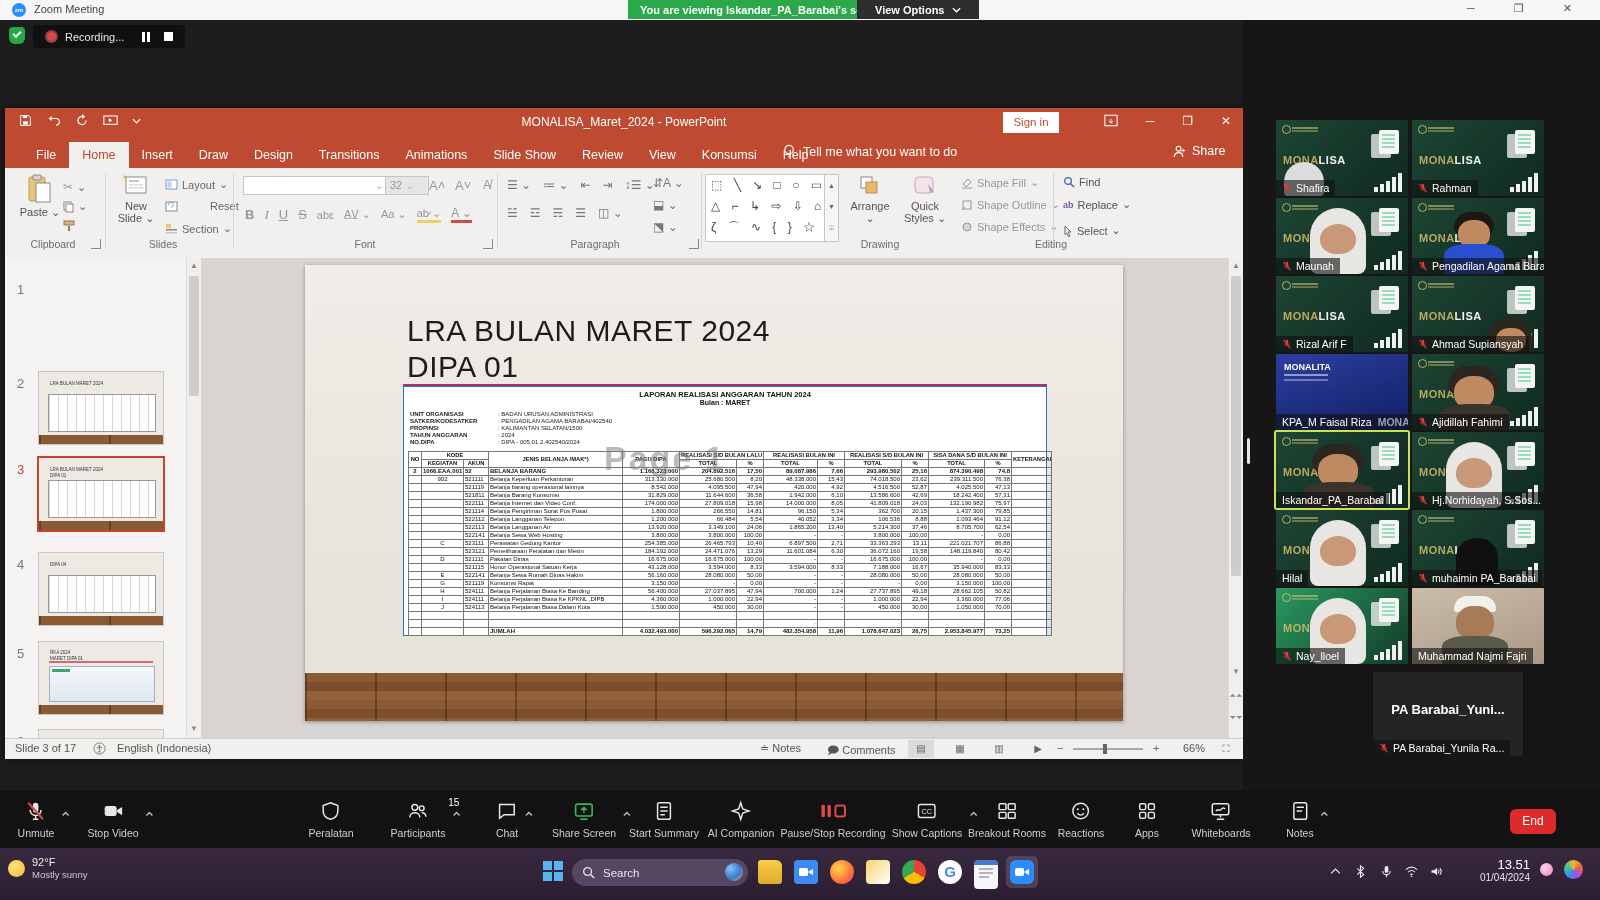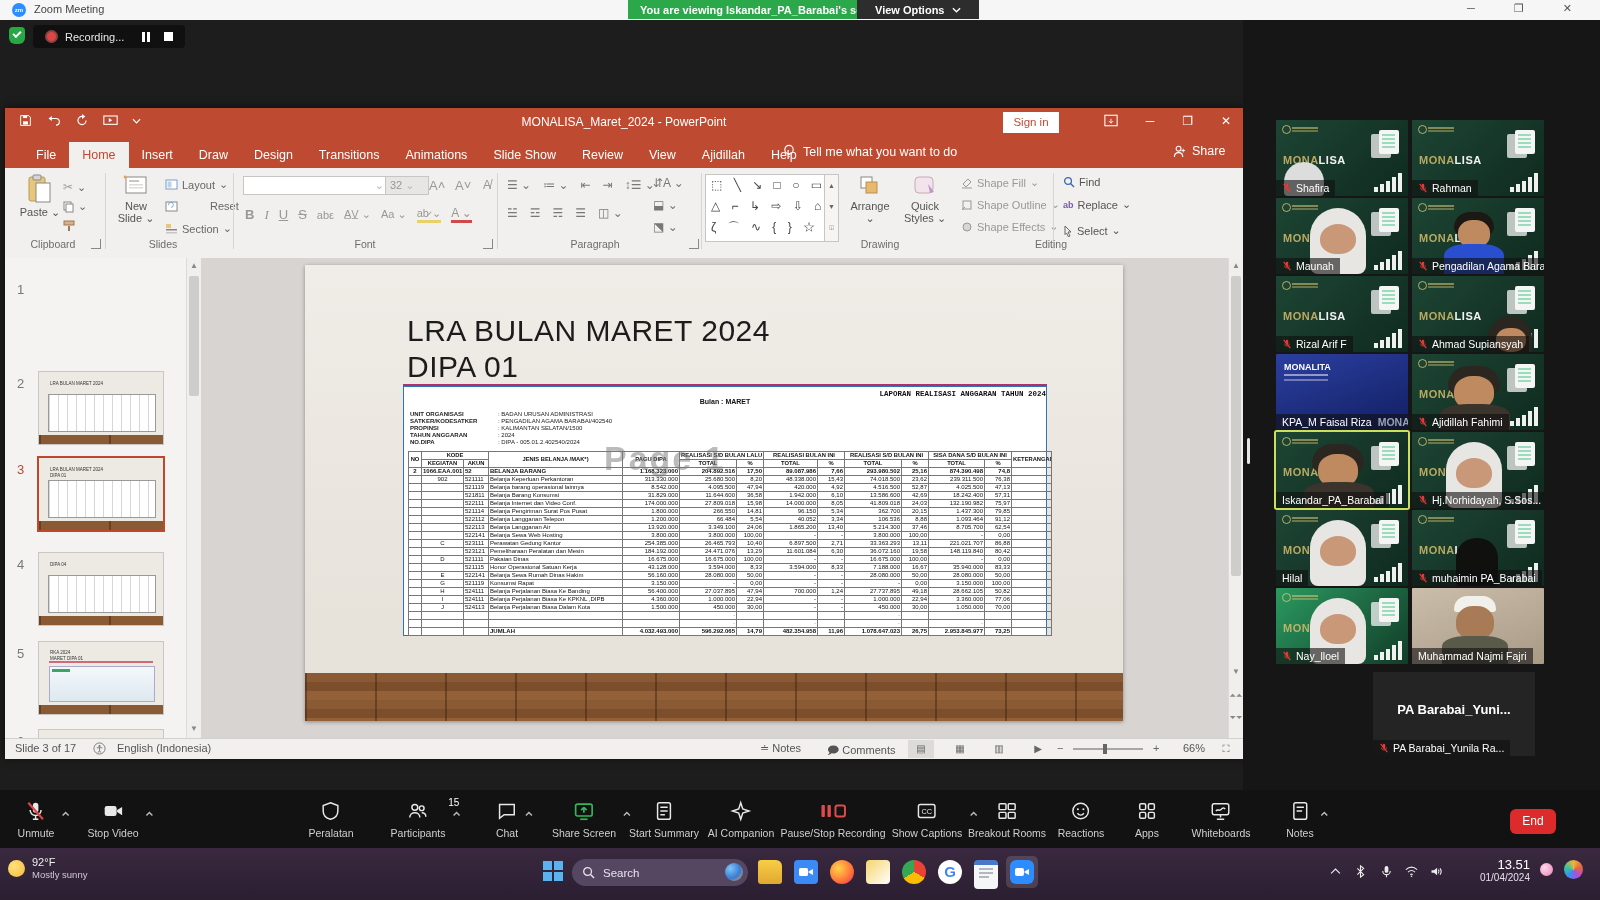--- a/index.html
+++ b/index.html
@@ -65,21 +65,21 @@
     repeating-linear-gradient(180deg,#8a5a34 0 9px,#7c4e2b 9px 18px,#936038 18px 27px);}
   .vscroll{position:absolute;width:14px;background:#f0efee;border-left:1px solid #dddbd9;}
   .varrow{position:absolute;width:14px;height:15px;background:#f0efee;color:#888;font-size:8px;text-align:center;line-height:15px;}
   .vthumb{position:absolute;width:10px;left:2px;background:#cfcdcb;border-radius:2px;}
   
   .canvas{position:absolute;left:196px;top:150px;width:1042px;height:480px;background:#d7d4d2;overflow:hidden;}
   .slide{position:absolute;left:104px;top:7px;width:818px;height:456px;background:linear-gradient(180deg,#f0ece7 0%,#e7e2da 78%);box-shadow:0 1px 4px rgba(0,0,0,.35);}
   .slide-title{position:absolute;left:102px;top:48px;font-size:30px;color:#1c1c1c;line-height:36px;letter-spacing:.5px;}
   .rpt{position:absolute;left:98px;top:121px;width:644px;height:250px;background:#fff;border:1px solid #2e75b6;box-sizing:border-box;}
   .rpt:before{content:"";position:absolute;left:-1px;top:-3px;width:644px;height:2px;background:#b0306a;}
-  .rpt-title{font-size:7.5px;font-weight:bold;text-align:right;color:#111;margin-top:3px;font-family:Liberation Mono, monospace;}
+  .rpt-title{font-size:7.5px;font-weight:bold;text-align:center;color:#111;margin-top:3px;}
   .rpt-sub{font-size:7px;font-weight:bold;text-align:center;color:#111;}
   .rpt-info{position:absolute;left:6px;top:24px;font-size:6px;color:#222;line-height:7px;}
   .rpt-info b{display:inline-block;width:88px;font-weight:bold;}
   .rpt-tablewrap{position:absolute;left:4px;top:64px;width:634px;}
   table.rpt-t{border-collapse:collapse;table-layout:fixed;width:634px;font-size:6px;color:#111;}
   table.rpt-t td,table.rpt-t th{border:0.5px solid #777;padding:0 1px;height:7px;line-height:7px;overflow:hidden;white-space:nowrap;}
   table.rpt-t th{font-weight:bold;text-align:center;font-size:5.8px;}
   td.num{text-align:right;}
   td.ctr{text-align:center;}
   tr.boldrow td{font-weight:bold;}
@@ -102,21 +102,21 @@
   .brand .b2{color:#f2f2f2;}
   .emblem{position:absolute;left:6px;top:5px;width:7px;height:7px;border:1.5px solid rgba(220,200,120,.8);border-radius:50%;}
   .emblem:after{content:"";position:absolute;left:9px;top:1px;width:26px;height:1.5px;background:rgba(220,200,120,.55);box-shadow:0 3px 0 rgba(220,200,120,.4);}
   .docs{position:absolute;right:9px;top:10px;width:20px;height:24px;background:#f5f5f5;border-radius:2px;box-shadow:-8px 4px 0 rgba(245,245,245,.75);}
   .docs:after{content:"";position:absolute;left:3px;top:4px;width:13px;height:1.5px;background:#9db;box-shadow:0 4px 0 #9db,0 8px 0 #9db,0 12px 0 #9db;}
   .bars{position:absolute;right:6px;bottom:4px;display:flex;align-items:flex-end;gap:2px;}
   .bars i{display:block;width:4px;background:#f0f0f0;}
   .namechip{position:absolute;left:0;bottom:0;max-width:100%;background:rgba(15,15,15,.6);color:#fff;font-size:10.5px;
     padding:2px 6px;display:flex;align-items:center;gap:4px;white-space:nowrap;overflow:hidden;}
   .person{position:absolute;}
-  .nametile{position:absolute;left:1373px;top:672px;width:150px;height:84px;background:#242424;padding-left:12px;}
+  .nametile{position:absolute;left:1373px;top:672px;width:150px;height:84px;background:#242424;}
   .nametile .center{position:absolute;left:0;top:30px;width:100%;text-align:center;color:#fff;font-weight:bold;font-size:13px;}
   .panel-scroll{position:absolute;left:1247px;top:438px;width:3px;height:26px;background:#e6e6e6;border-radius:2px;}
   
   .ztoolbar{position:absolute;left:0;top:790px;width:1600px;height:58px;background:#121212;}
   .zbtn{position:absolute;top:8px;transform:translateX(-50%);text-align:center;color:#d8d8d8;}
   .zbtn .ic{height:26px;position:relative;display:flex;justify-content:center;align-items:center;}
   .zbtn .lb{font-size:10.5px;margin-top:3px;color:#cfcfcf;white-space:nowrap;}
   .chev{position:absolute;right:-16px;top:6px;}
   .badge15{position:absolute;right:-14px;top:-1px;font-size:10px;color:#fff;}
   .endbtn{position:absolute;left:1510px;top:809px;width:46px;height:25px;background:#dd2b2b;color:#fff;font-size:12px;
@@ -217,21 +217,21 @@
         <div class="ppt-tab">File</div>
         <div class="ppt-tab active">Home</div>
         <div class="ppt-tab">Insert</div>
         <div class="ppt-tab">Draw</div>
         <div class="ppt-tab">Design</div>
         <div class="ppt-tab">Transitions</div>
         <div class="ppt-tab">Animations</div>
         <div class="ppt-tab">Slide Show</div>
         <div class="ppt-tab">Review</div>
         <div class="ppt-tab">View</div>
-        <div class="ppt-tab">Ajidillah</div>
+        <div class="ppt-tab">Konsumsi</div>
         <div class="ppt-tab">Help</div>
       </div>
     <div class="tellme">
       <svg width="12" height="15" viewBox="0 0 12 16">
           <circle cx="6" cy="6" r="4.5" fill="none" stroke="#fff" stroke-width="1.2"></circle>
           <path d="M4.5 11h3M5 13.5h2" stroke="#fff"></path>
         </svg>
       <span>Tell me what you want to do</span>
     </div>
     <div class="share-tab">

